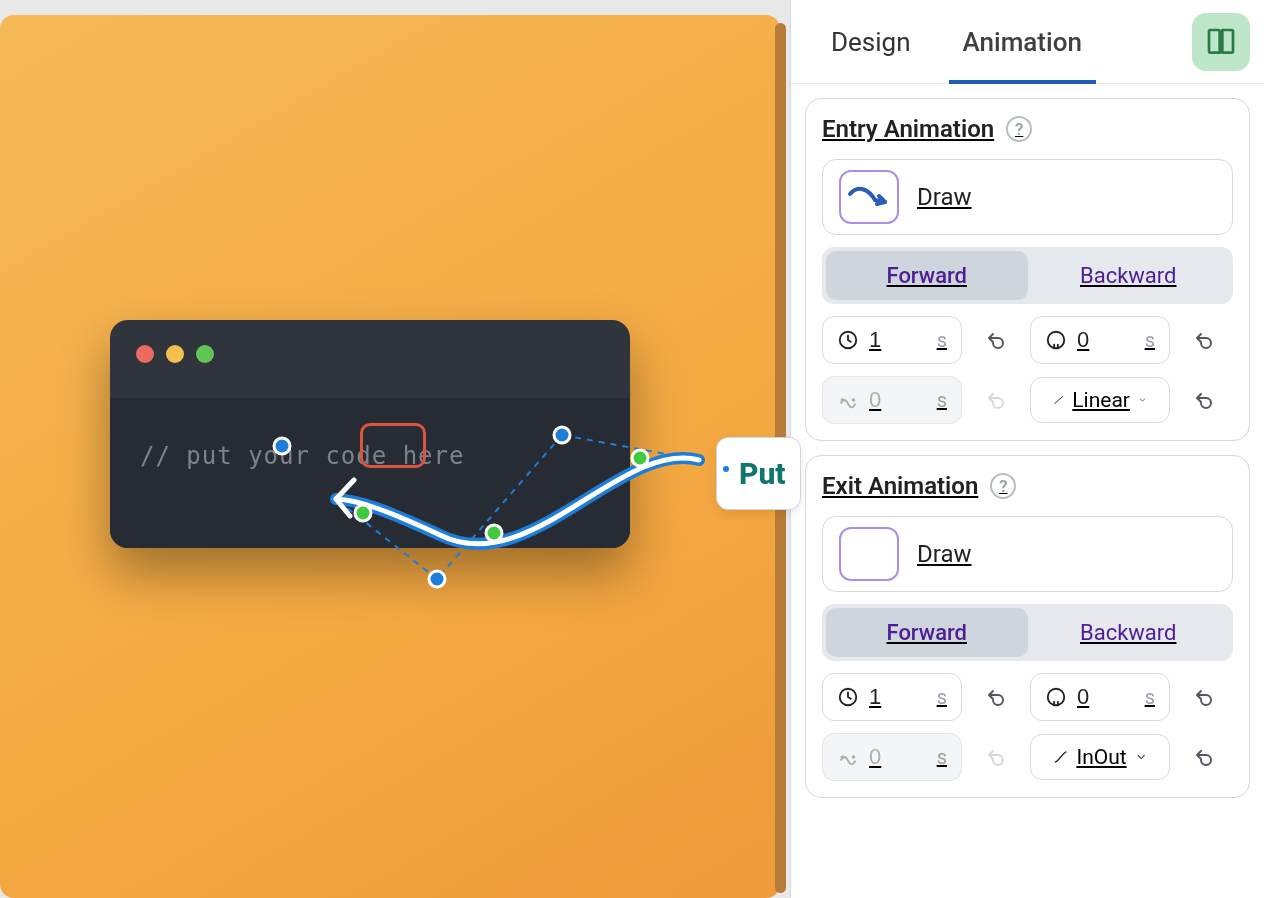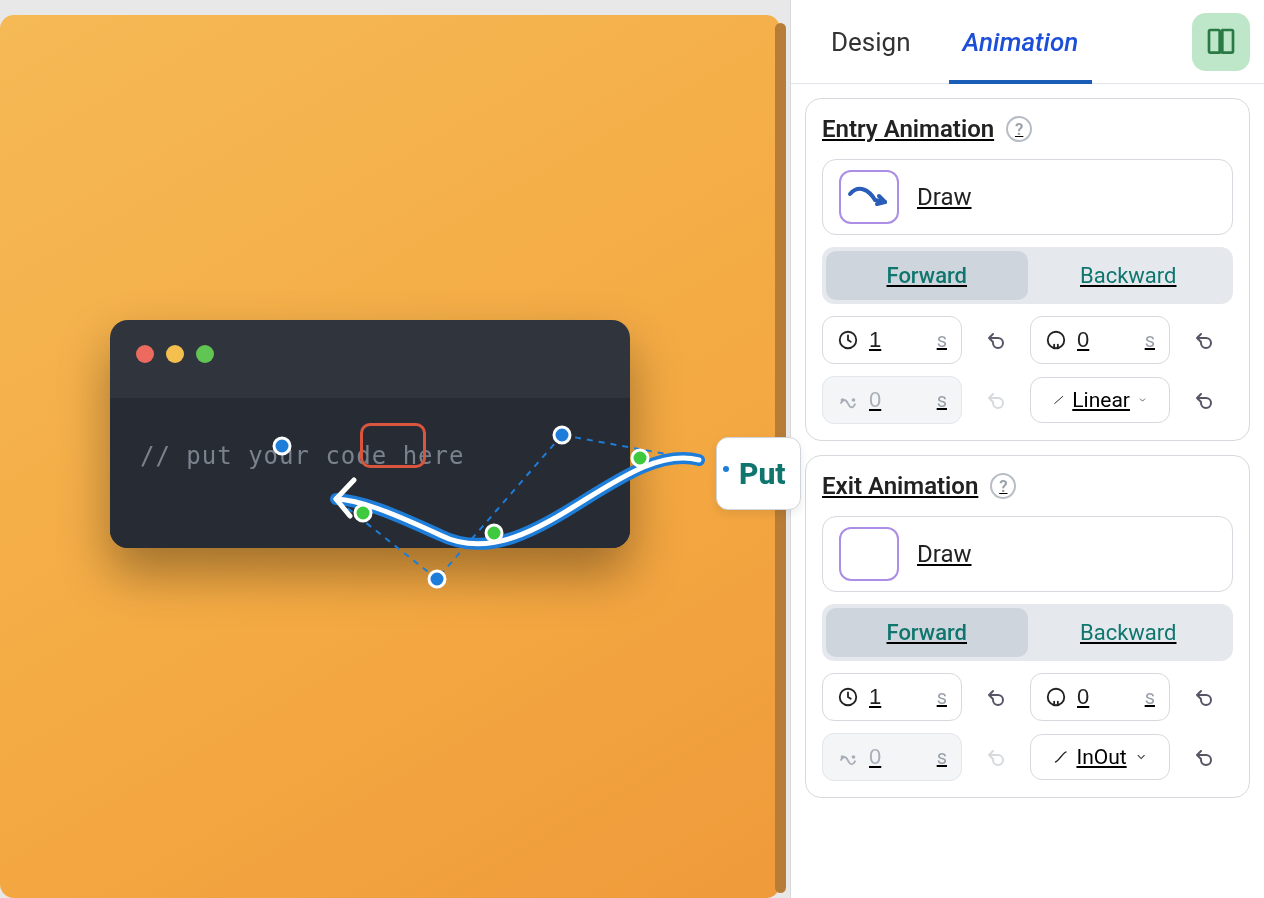--- a/index.html
+++ b/index.html
@@ -128,23 +128,22 @@
   font-size: 26px;
   padding: 0 26px;
   height: 84px;
   display: flex;
   align-items: center;
   color: #333;
   cursor: pointer;
   position: relative;
 }
 .tab.active {
-  color: #1d4ed8;
+  color: #404040;
   font-weight: 500;
-  font-style: italic;
 }
 .tab.active::after {
   content: "";
   position: absolute;
   bottom: 0;
   left: 12px;
   right: 12px;
   height: 4px;
   background: #1a5eb8;
 }
@@ -221,21 +220,21 @@
   background: #e5e9ee;
   border-radius: 12px;
   padding: 4px;
   margin-bottom: 12px;
 }
 .toggle-opt {
   flex: 1;
   text-align: center;
   padding: 12px 12px;
   font-size: 22px;
-  color: #0f766e;
+  color: #4c1d95;
   border-radius: 10px;
   cursor: pointer;
 }
 .toggle-opt.active {
   background: #cfd5dc;
   font-weight: 500;
 }
 .input-row {
   display: flex;
   align-items: center;

